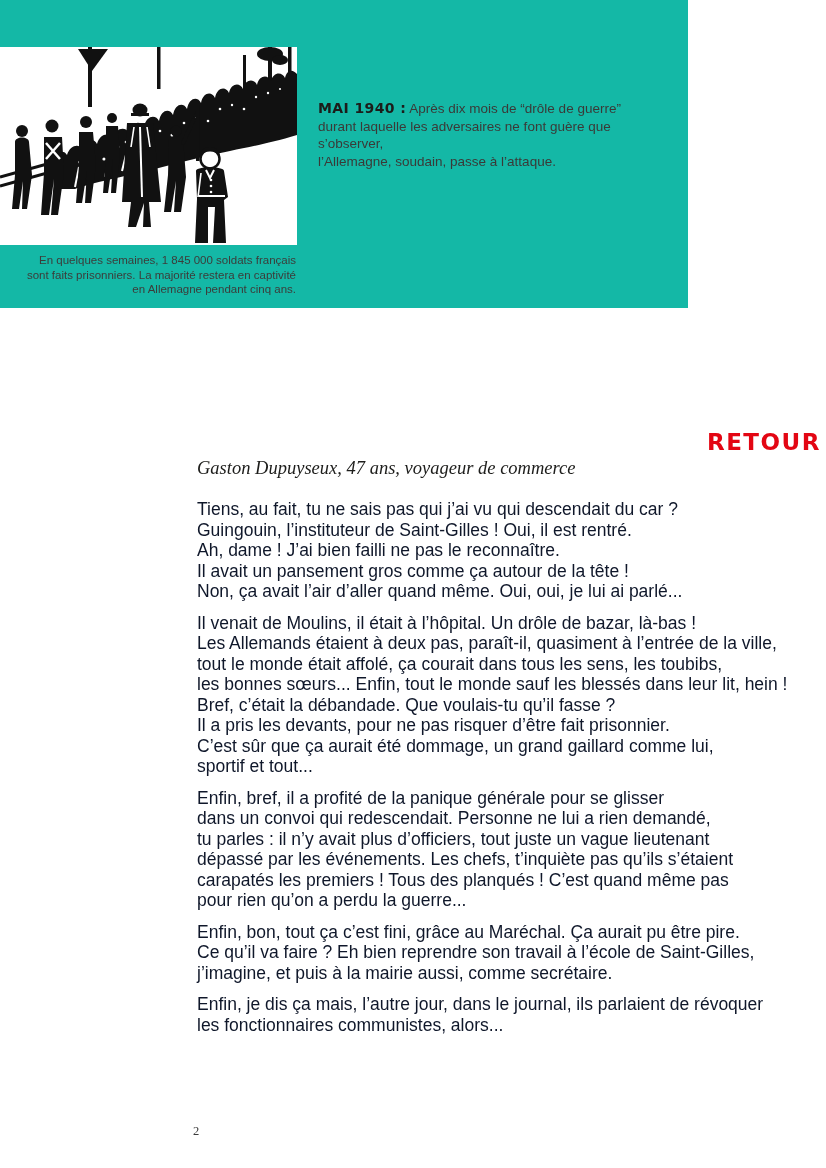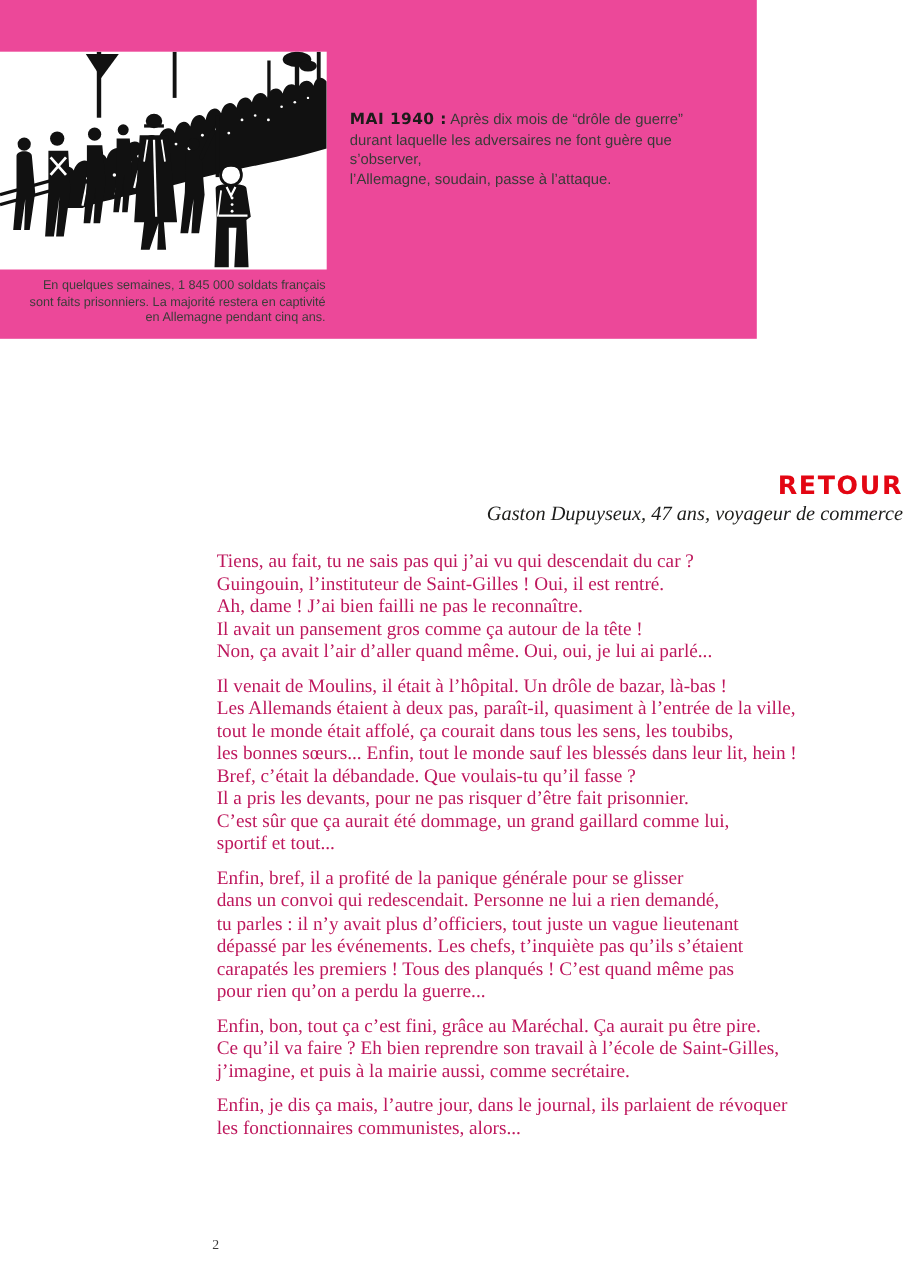--- a/index.html
+++ b/index.html
@@ -4,21 +4,21 @@
 <style>
   html,body { margin:0; padding:0; background:#ffffff; }
   .page {
     position:relative; width:826px; height:1168px; background:#ffffff;
     overflow:hidden; font-family:"Liberation Sans", sans-serif;
   }
 
   
   .hero {
     position:absolute; left:0; top:0; width:688px; height:308px;
-    background:#ec4899;
+    background:#14b8a6;
   }
   .illustration {
     position:absolute; left:0; top:47px; width:297px; height:198px;
     background:#ffffff;
   }
   .illustration svg { display:block; width:100%; height:100%; }
 
   .intro-text {
     position:absolute; left:318px; top:100px; width:354px;
     color:#3a3a38; font-size:13.5px; line-height:17.5px;
@@ -37,25 +37,25 @@
   }
 
   
   .story { position:absolute; left:197px; top:429px; width:624px; }
   .story h1 {
     margin:0; font-family:"DejaVu Sans", sans-serif; font-weight:800;
     font-size:23px; line-height:26px; letter-spacing:1.5px; color:#e30613;text-align:right;
   }
   .byline {
     margin:2px 0 0 0; font-family:"Liberation Serif", serif;
-    font-style:italic; font-size:18.5px; line-height:22px; color:#1d1d1b;text-align:right;
+    font-style:italic; font-size:18.5px; line-height:22px; color:#1d1d1b;
   }
   .body-p {
-    margin:0 0 11px 0; font-family:Liberation Serif, serif;
-    font-size:17.5px; line-height:20.5px; color:#be185d;
+    margin:0 0 11px 0; font-family:Liberation Sans, sans-serif;
+    font-size:17.5px; line-height:20.5px; color:#0f172a;
     white-space:pre-line;
   }
   .body-p.first { margin-top:20px; }
 
   .pagenum {
     position:absolute; left:193px; top:1124px;
     font-family:"Liberation Serif", serif; font-size:12.5px; color:#3a3a3a;
   }
 </style>
 </head>

